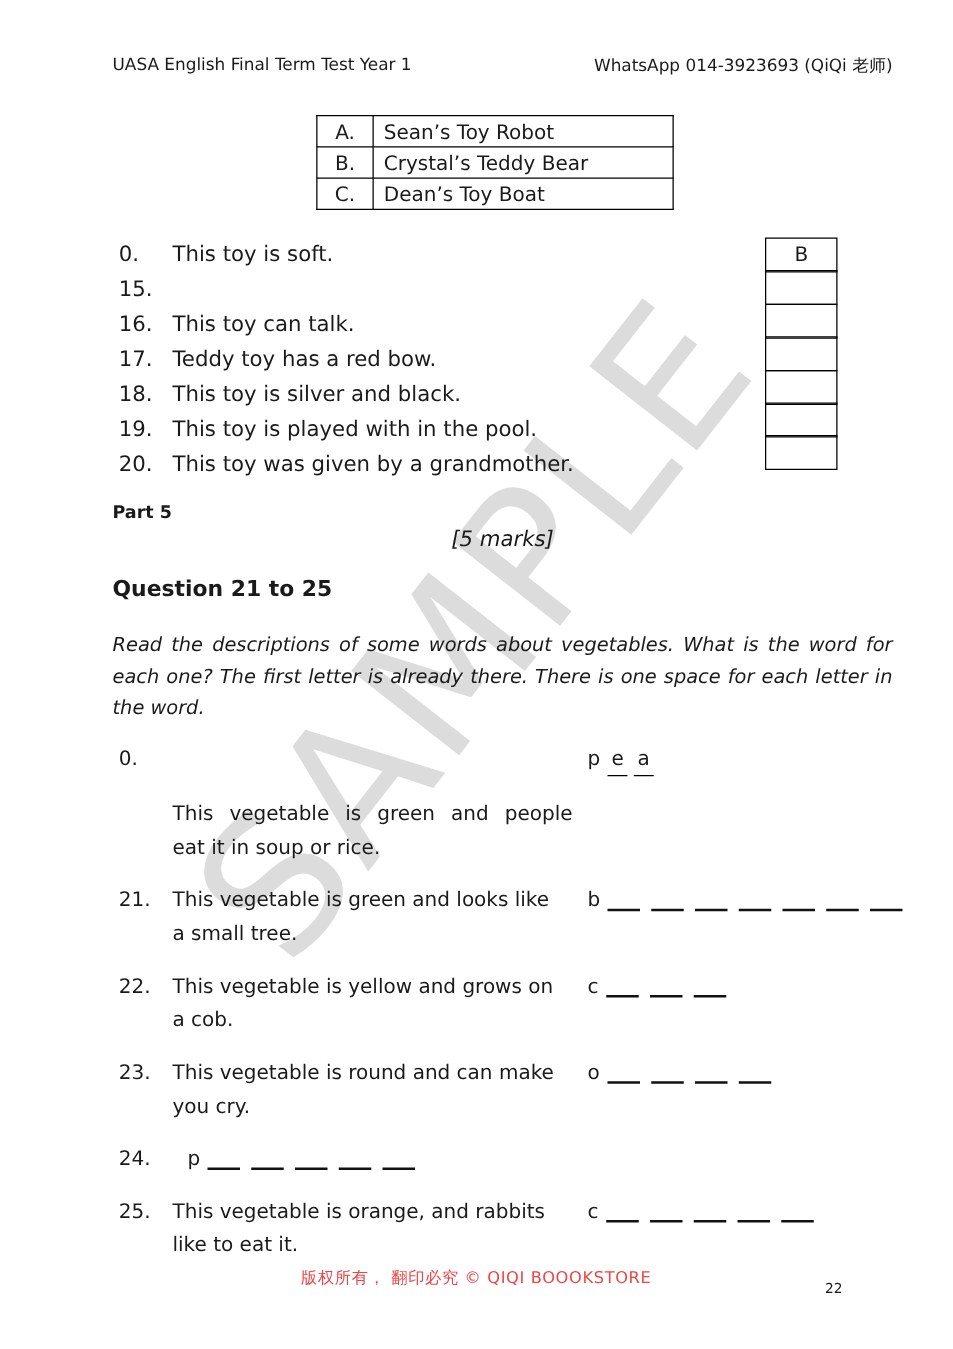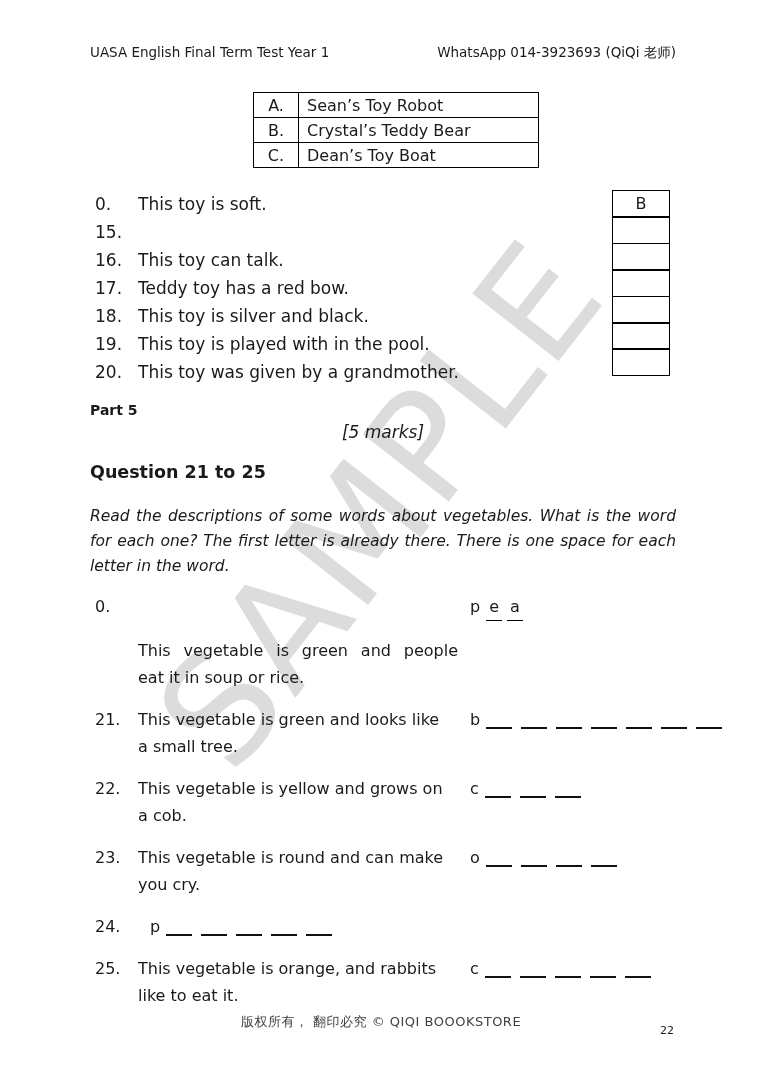--- a/index.html
+++ b/index.html
@@ -19,21 +19,21 @@
     top: 505px;
     transform: translate(-50%, -50%) rotate(-52deg);
     font-size: 150px;
     font-weight: 400;
     letter-spacing: 2px;
     color: #dcdcdc;
     white-space: nowrap;
     z-index: 0;
     user-select: none;
   }
-  .content { position: relative; z-index: 1; padding: 0 86px 0 90px; }
+  .content { position: relative; z-index: 1; padding: 0 48px 0 90px; }
   .hdr {
     display: flex;
     justify-content: space-between;
     padding-top: 44px;
     font-size: 13.5px;
   }
   .options-table {
     border-collapse: collapse;
     margin: 30px 0 0 163px;
     font-size: 16px;
@@ -93,21 +93,21 @@
   }
   .page-number { position: absolute; right: 88px; top: 993px; font-size: 11px; z-index: 1; margin-top: 31px; }
   .footer {
     position: absolute;
     left: 0;
     top: 1013px;
     width: 100%;
     text-align: center;
     font-size: 13px;
     letter-spacing: 0.5px;
-    color: #404040;
+    color: #ef4444;
     z-index: 1;
   }
 </style>
 </head>
 <body>
 
 <div class="page">
 
   <div class="watermark">SAMPLE</div>
 

